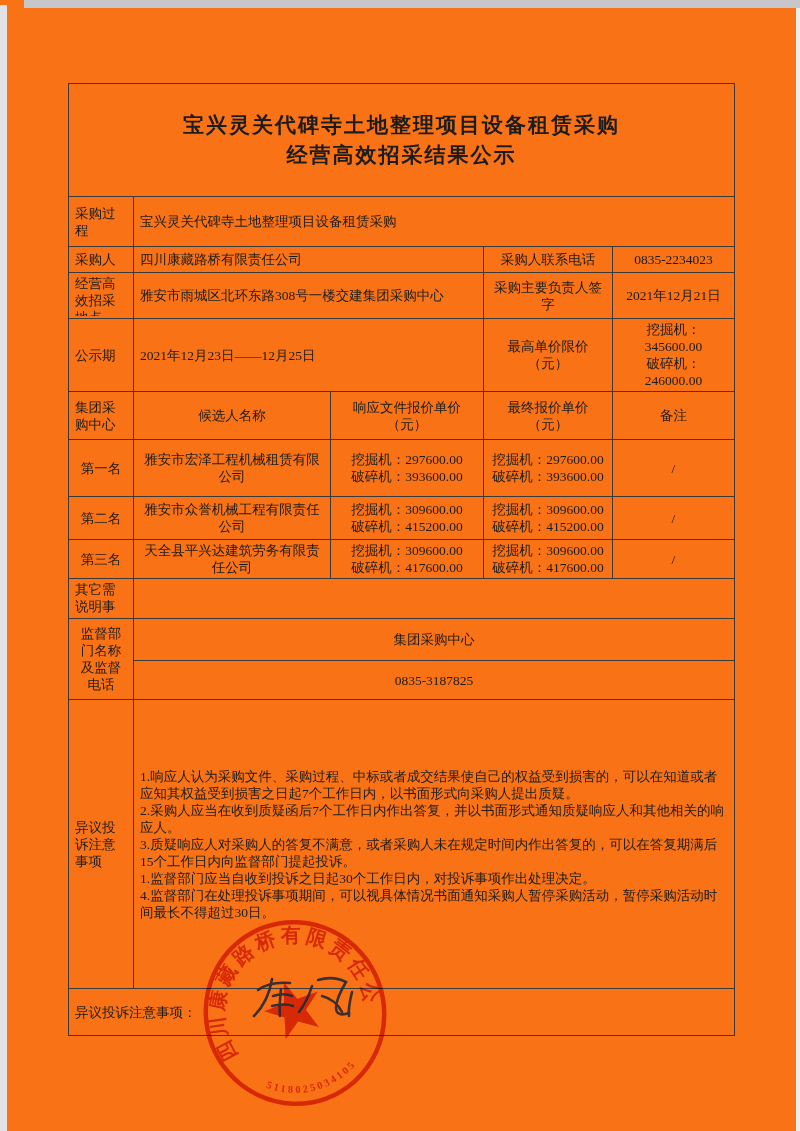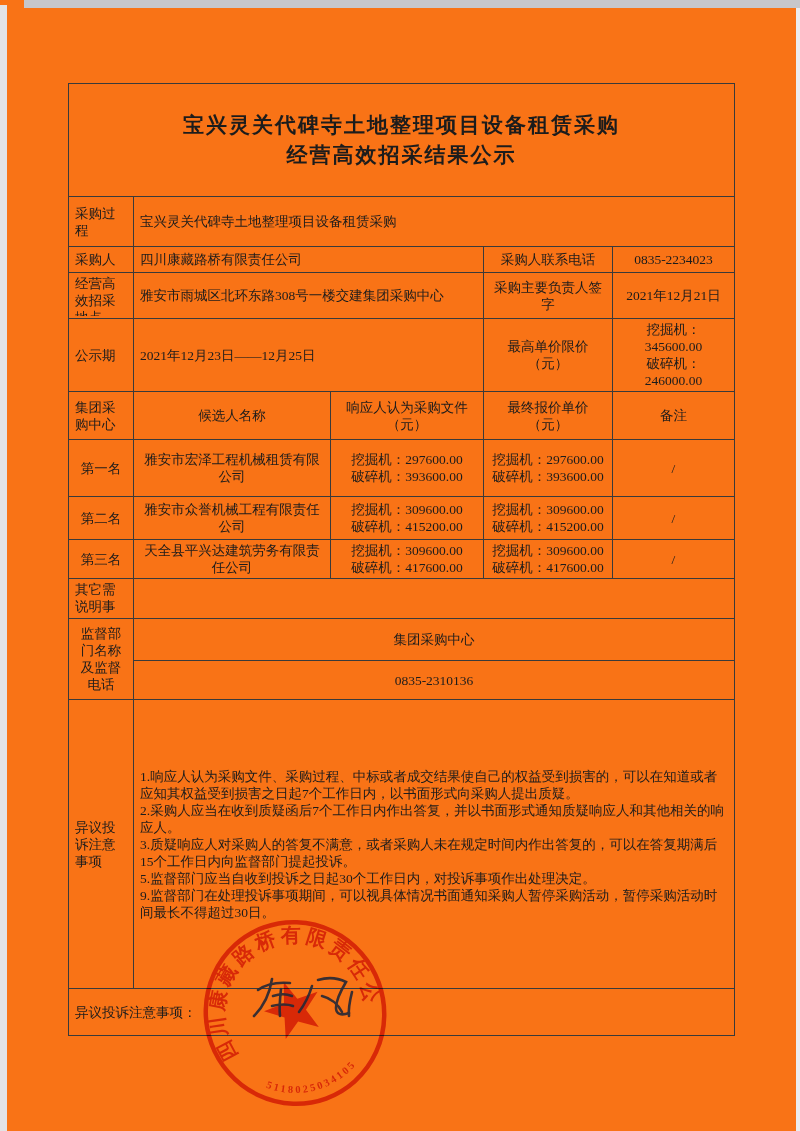--- a/index.html
+++ b/index.html
@@ -88,21 +88,21 @@
       <td colspan="2" class="val">2021年12月23日——12月25日</td>
       <td class="ctr pre">最高单价限价
 （元）</td>
       <td class="price pre">挖掘机：345600.00
 破碎机：246000.00</td>
     </tr>
 
     <tr style="height:48px">
       <td class="lbl">集团采购中心</td>
       <td class="ctr">候选人名称</td>
-      <td class="ctr pre">响应人认为采购文件
+      <td class="ctr pre">响应文件报价单价
 （元）</td>
       <td class="ctr pre">最终报价单价
 （元）</td>
       <td class="ctr">备注</td>
     </tr>
 
     <tr style="height:57px">
       <td class="ctr cand">第一名</td>
       <td class="ctr cand">雅安市宏泽工程机械租赁有限公司</td>
       <td class="price pre">挖掘机：297600.00
@@ -137,31 +137,31 @@
         <div class="clip" style="height:35px">其它需说明事项</div>
       </td>
       <td colspan="4"></td>
     </tr>
 
     <tr style="height:42px">
       <td class="lbl lbl-c" rowspan="2">监督部门名称及监督电话</td>
       <td colspan="4" class="ctr">集团采购中心</td>
     </tr>
     <tr style="height:39px">
-      <td colspan="4" class="ctr">0835-2310136</td>
+      <td colspan="4" class="ctr">0835-3187825</td>
     </tr>
 
     <tr style="height:289px">
       <td class="lbl">异议投诉注意事项</td>
       <td colspan="4" class="obj-text">
         <div>1.响应人认为采购文件、采购过程、中标或者成交结果使自己的权益受到损害的，可以在知道或者应知其权益受到损害之日起7个工作日内，以书面形式向采购人提出质疑。</div>
         <div>2.采购人应当在收到质疑函后7个工作日内作出答复，并以书面形式通知质疑响应人和其他相关的响应人。</div>
         <div>3.质疑响应人对采购人的答复不满意，或者采购人未在规定时间内作出答复的，可以在答复期满后15个工作日内向监督部门提起投诉。</div>
-        <div>5.监督部门应当自收到投诉之日起30个工作日内，对投诉事项作出处理决定。</div>
-        <div>9.监督部门在处理投诉事项期间，可以视具体情况书面通知采购人暂停采购活动，暂停采购活动时间最长不得超过30日。</div>
+        <div>1.监督部门应当自收到投诉之日起30个工作日内，对投诉事项作出处理决定。</div>
+        <div>4.监督部门在处理投诉事项期间，可以视具体情况书面通知采购人暂停采购活动，暂停采购活动时间最长不得超过30日。</div>
       </td>
     </tr>
 
     <tr style="height:47px">
       <td colspan="5" class="sig-cell">
         <span>异议投诉注意事项：</span>
       </td>
     </tr>
   </tbody>
     </table>

